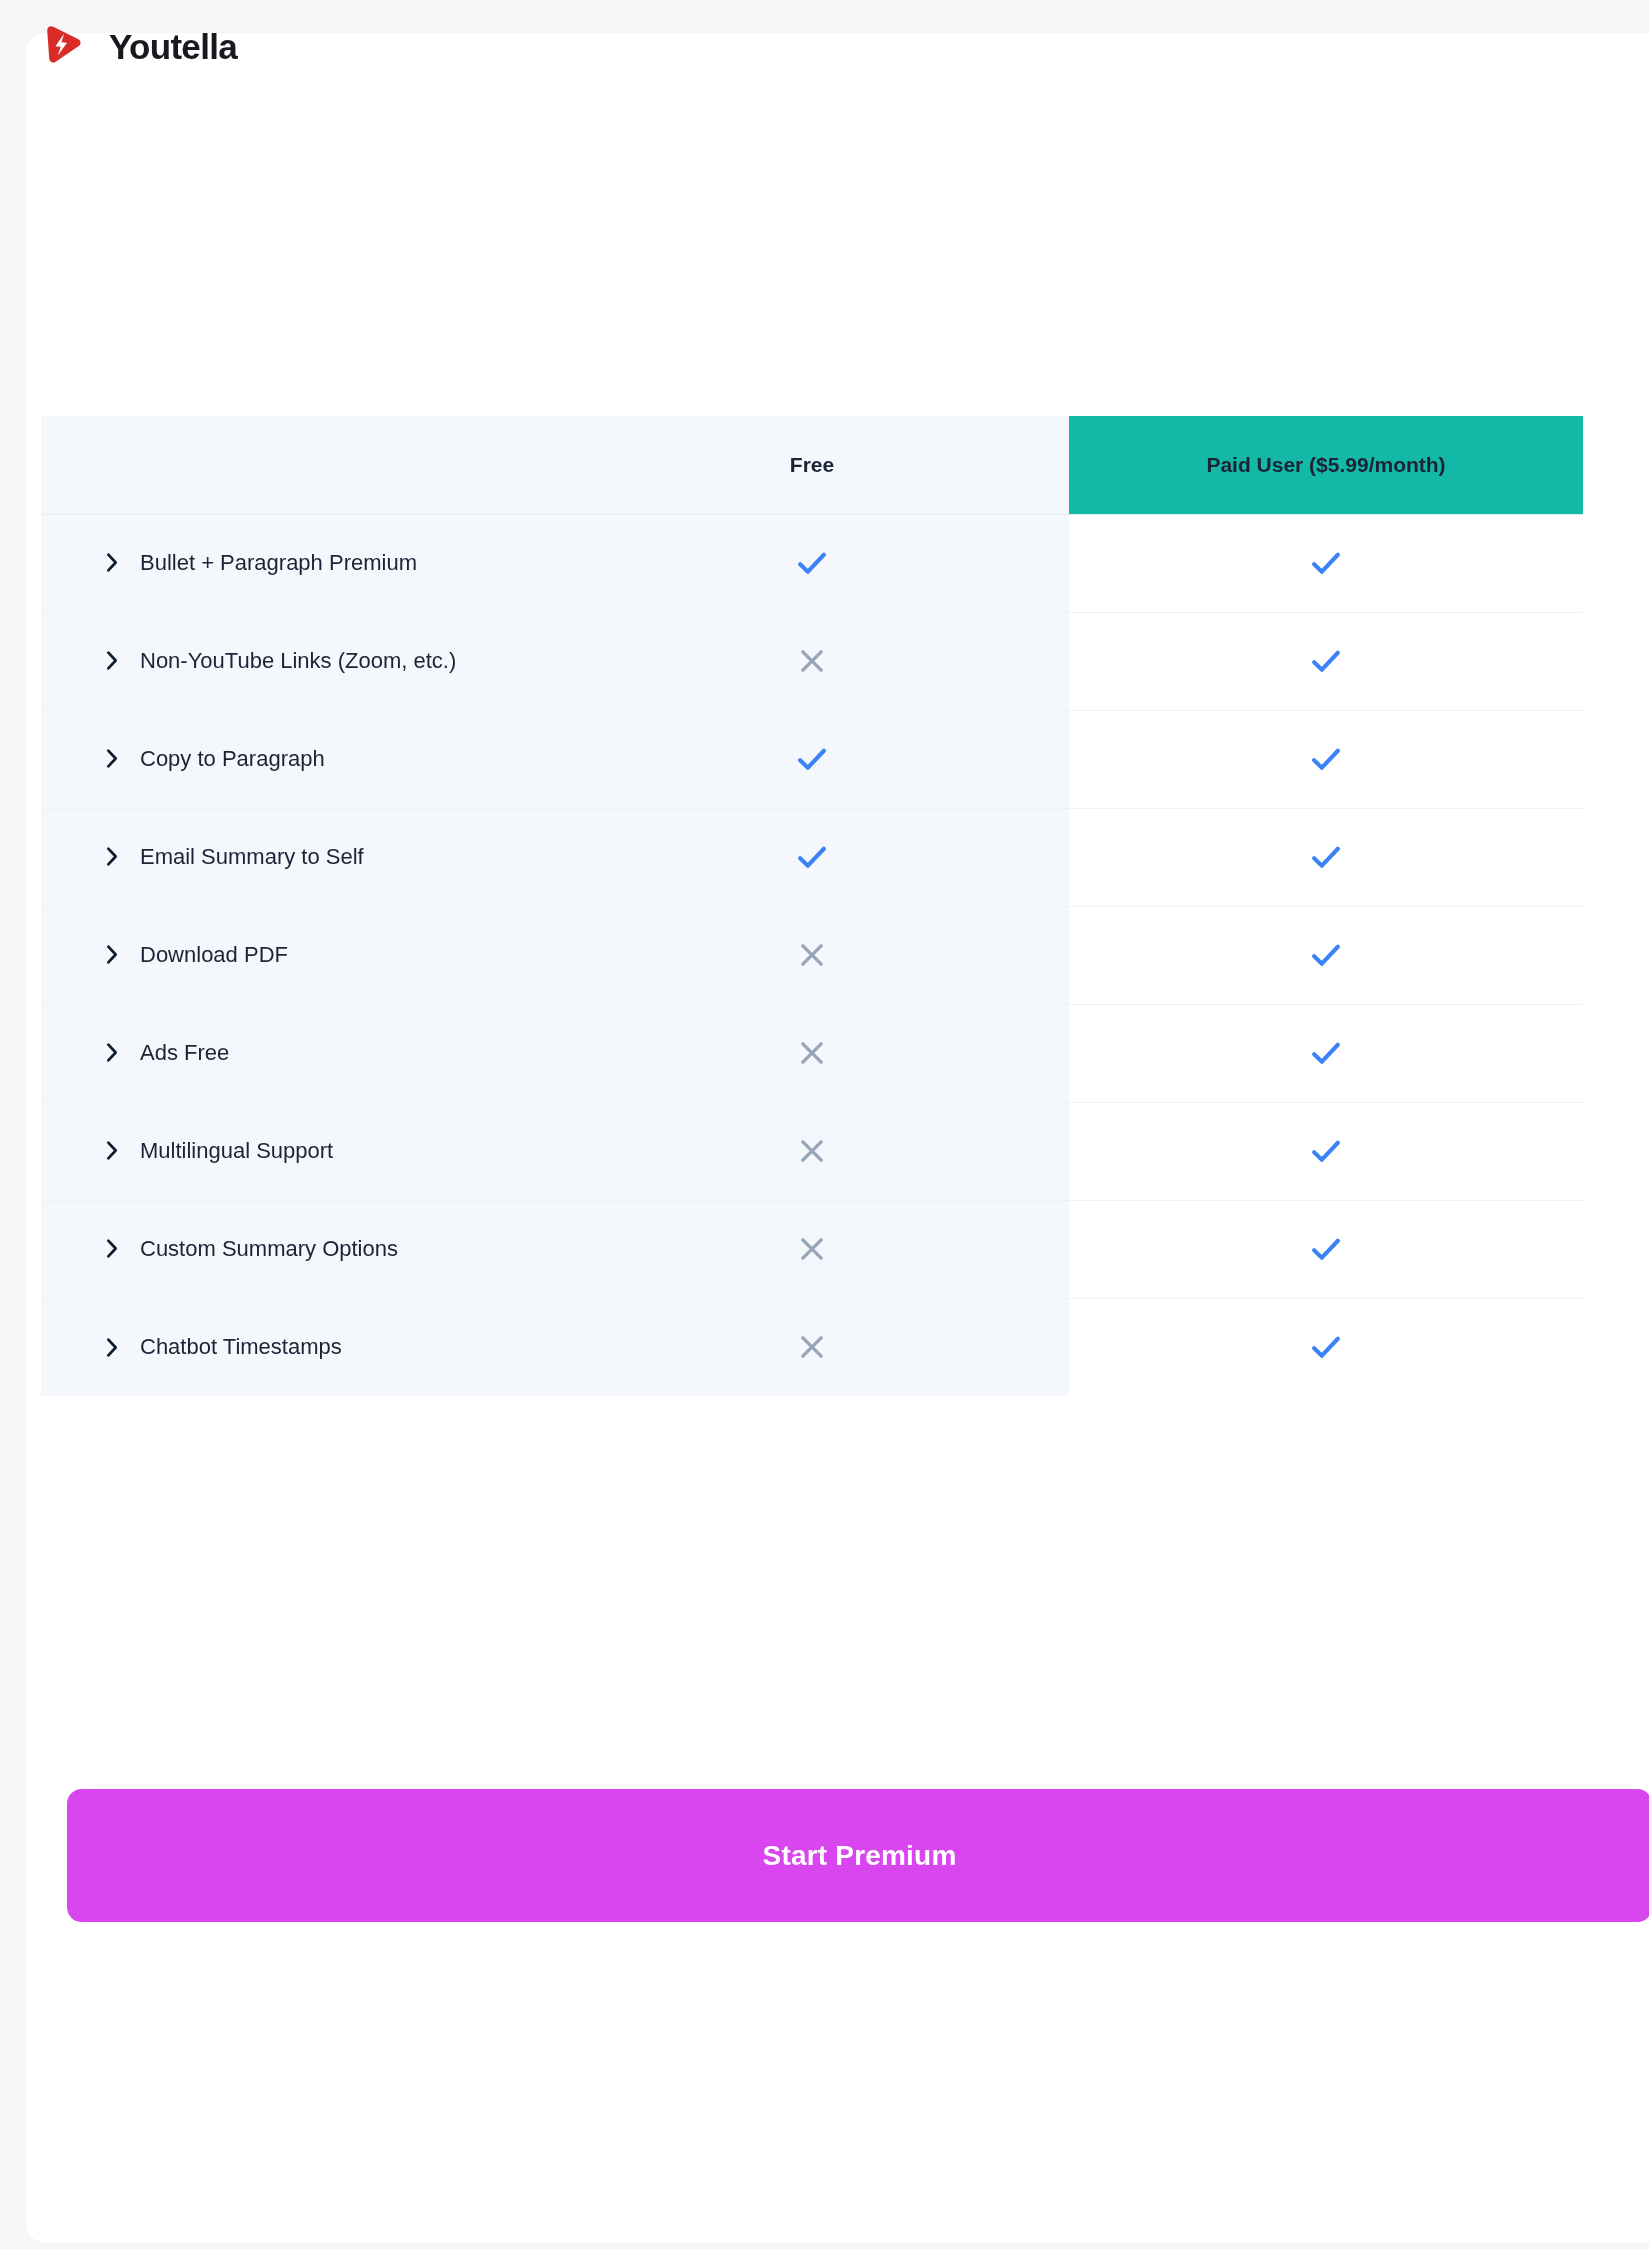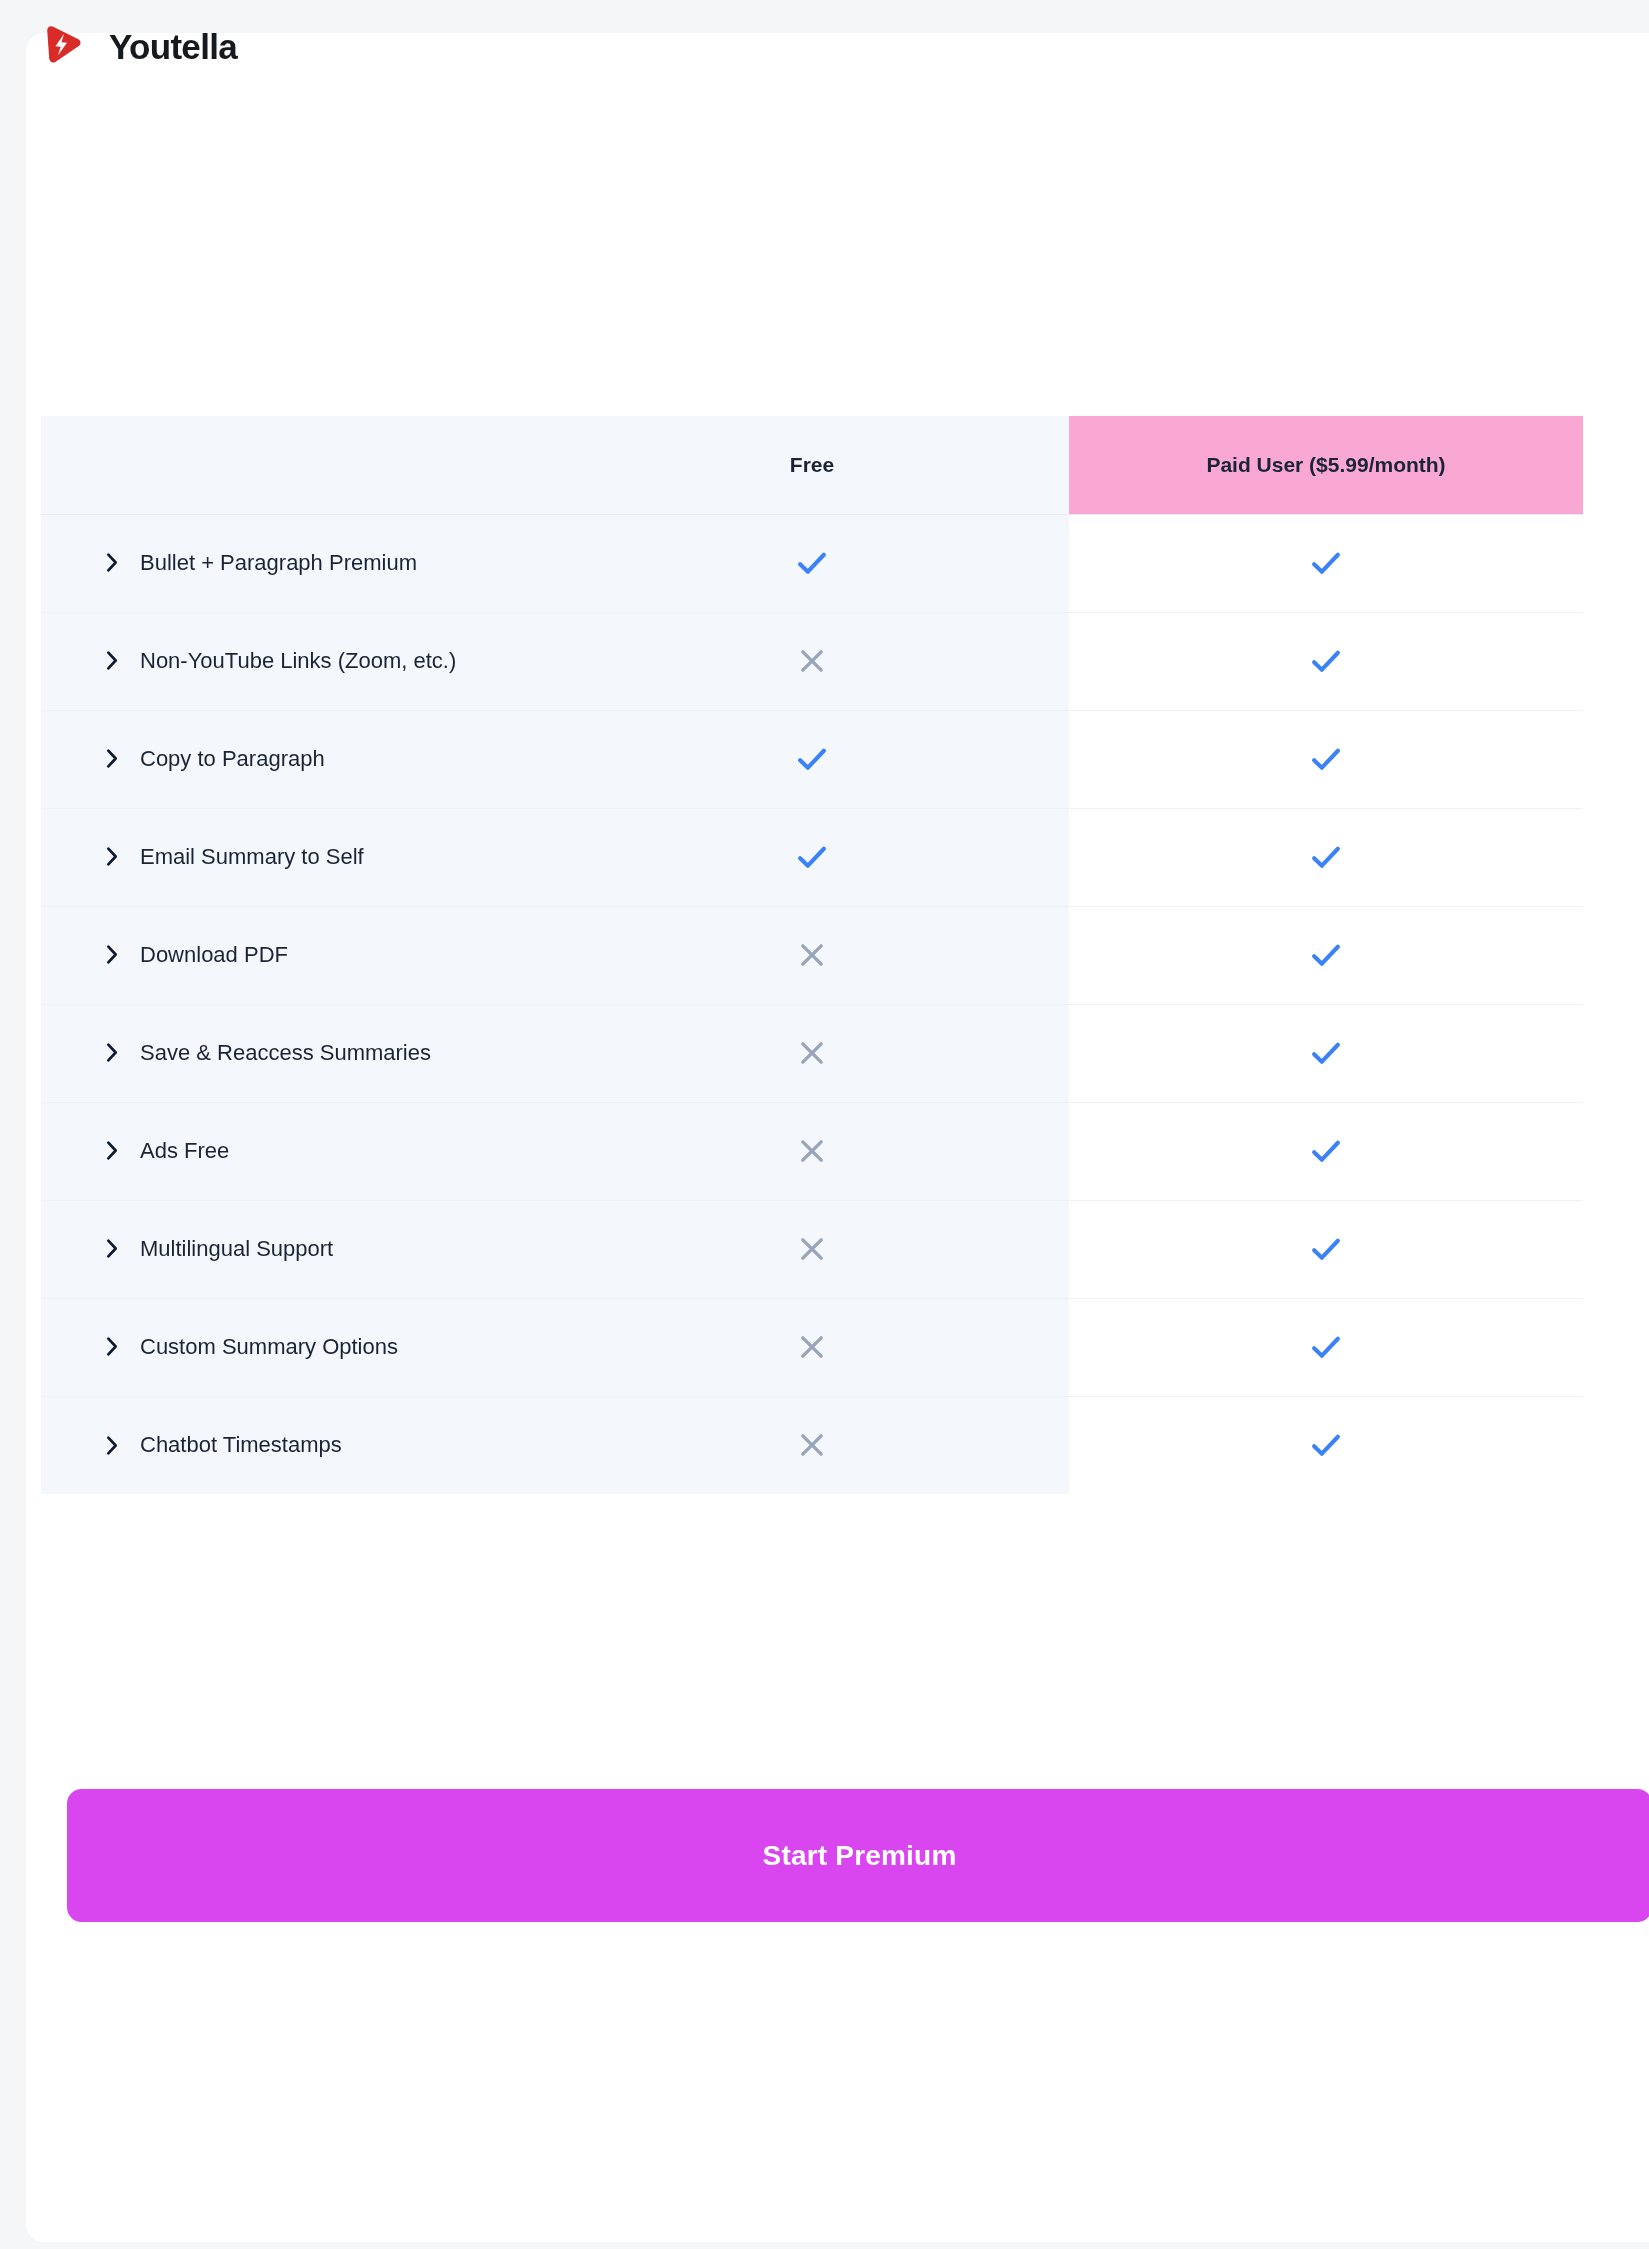--- a/index.html
+++ b/index.html
@@ -74,21 +74,21 @@
   .ctable thead th {
     height: 98px;
     font-size: 21px;
     font-weight: 700;
     color: #1b2436;
     vertical-align: middle;
     padding: 0;
     border-bottom: 1.6px solid #e7ecf4;
   }
   .ctable thead th.th-feature { background: #f4f7fc; }
-  .ctable thead th.th-paid    { background: #f9a8d4; text-align: center; }
+  .ctable thead th.th-paid    { background: #14b8a6; text-align: center; }
 
   
   .ctable tbody td {
     height: 98px;
     padding: 0;
     vertical-align: middle;
     border-bottom: 0.8px solid #eef2f8;
   }
   .ctable tbody tr:last-child td { border-bottom: none; }
 
@@ -270,38 +270,20 @@
                 <path d="M4.5 12.8 L9.4 17.5 L19.5 6.8"></path>
               </svg></td>
           </tr>
           <tr>
             <td class="td-feature">
               <div style="display:flex;align-items:center;">
                 <div class="feature-cell" style="flex:1 1 auto;">
                   <svg class="chev" viewBox="0 0 12 20" fill="none" stroke="#0f1b2e" stroke-width="2.6" stroke-linecap="round" stroke-linejoin="round">
                     <path d="M2.5 2.5 L9.5 10 L2.5 17.5"></path>
                   </svg>
-                  <span class="feature-label">Save &amp; Reaccess Summaries</span>
-                </div>
-                <div style="flex:0 0 514px;text-align:center;"><svg class="mark" viewBox="0 0 24 24" fill="none" stroke="#98a4b8" stroke-width="2.1" stroke-linecap="round">
-                    <path d="M6.2 6.2 L17.8 17.8 M17.8 6.2 L6.2 17.8"></path>
-                  </svg></div>
-              </div>
-            </td>
-            <td class="td-paid"><svg class="mark" viewBox="0 0 24 24" fill="none" stroke="#3b82f6" stroke-width="2.6" stroke-linecap="round" stroke-linejoin="round">
-                <path d="M4.5 12.8 L9.4 17.5 L19.5 6.8"></path>
-              </svg></td>
-          </tr>
-          <tr>
-            <td class="td-feature">
-              <div style="display:flex;align-items:center;">
-                <div class="feature-cell" style="flex:1 1 auto;">
-                  <svg class="chev" viewBox="0 0 12 20" fill="none" stroke="#0f1b2e" stroke-width="2.6" stroke-linecap="round" stroke-linejoin="round">
-                    <path d="M2.5 2.5 L9.5 10 L2.5 17.5"></path>
-                  </svg>
                   <span class="feature-label">Ads Free</span>
                 </div>
                 <div style="flex:0 0 514px;text-align:center;"><svg class="mark" viewBox="0 0 24 24" fill="none" stroke="#98a4b8" stroke-width="2.1" stroke-linecap="round">
                     <path d="M6.2 6.2 L17.8 17.8 M17.8 6.2 L6.2 17.8"></path>
                   </svg></div>
               </div>
             </td>
             <td class="td-paid"><svg class="mark" viewBox="0 0 24 24" fill="none" stroke="#3b82f6" stroke-width="2.6" stroke-linecap="round" stroke-linejoin="round">
                 <path d="M4.5 12.8 L9.4 17.5 L19.5 6.8"></path>
               </svg></td>

